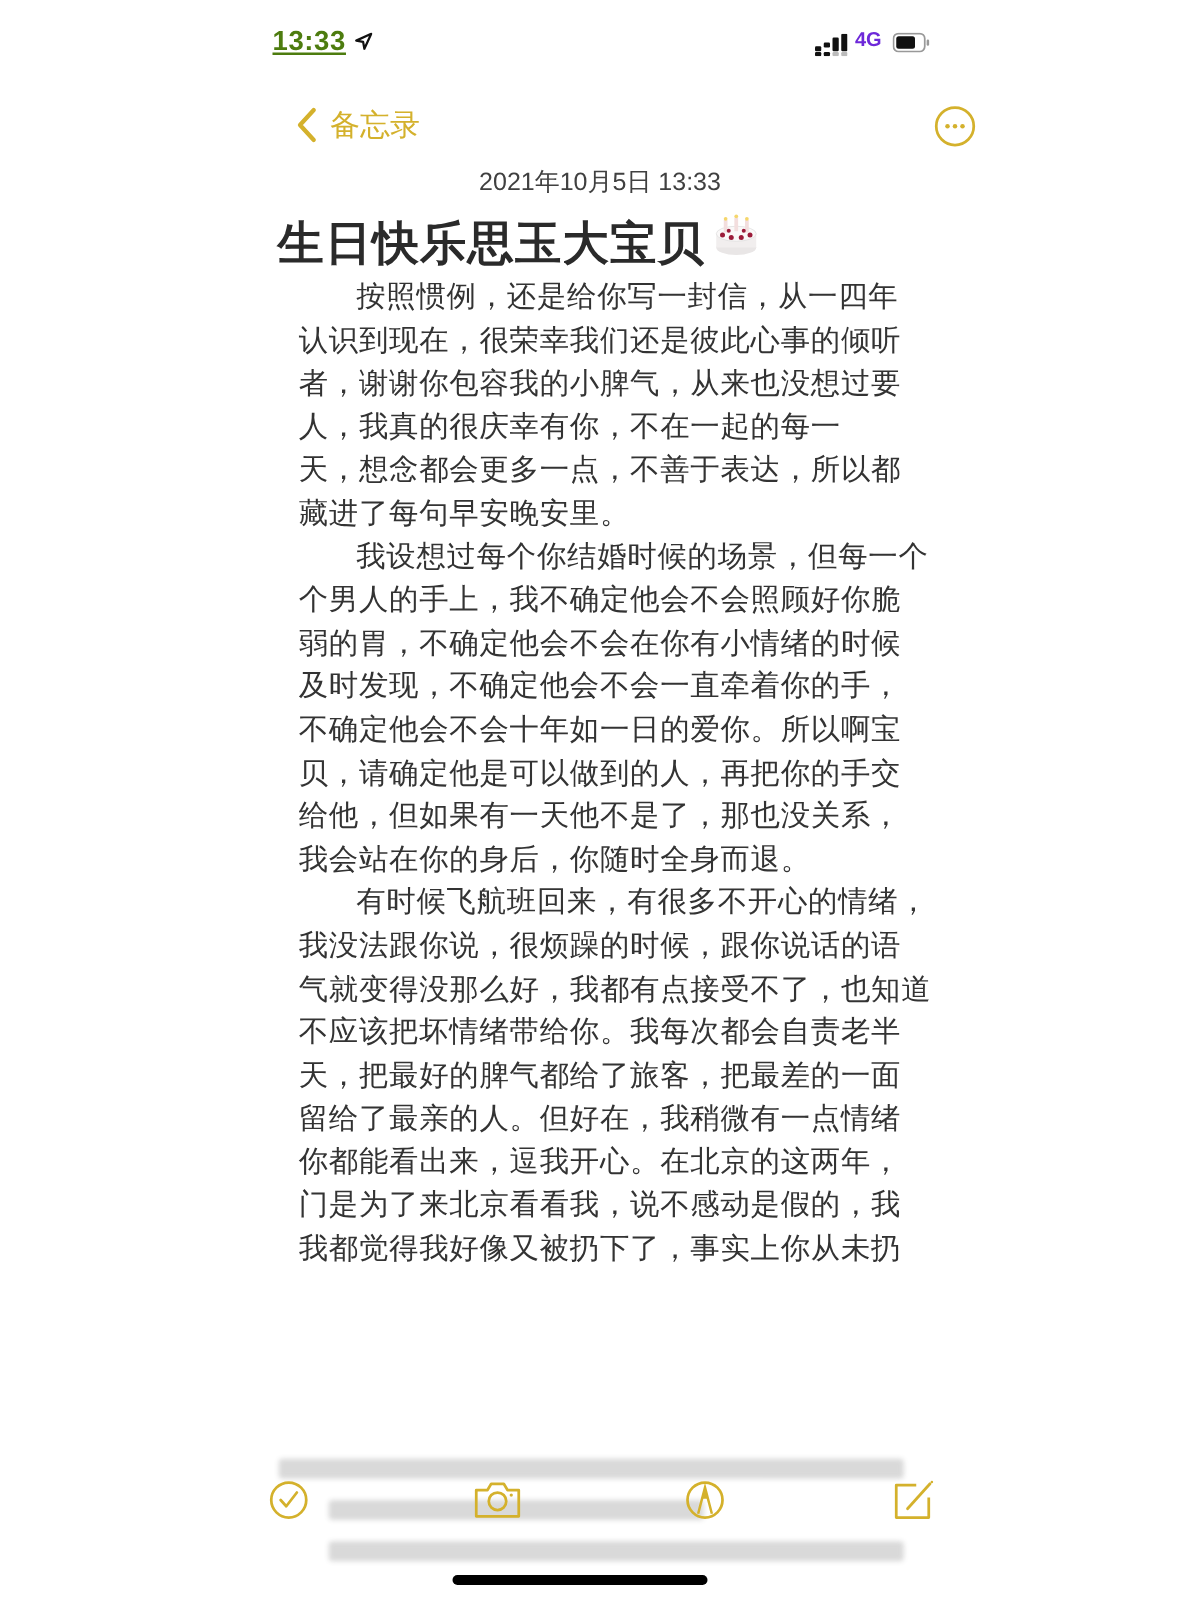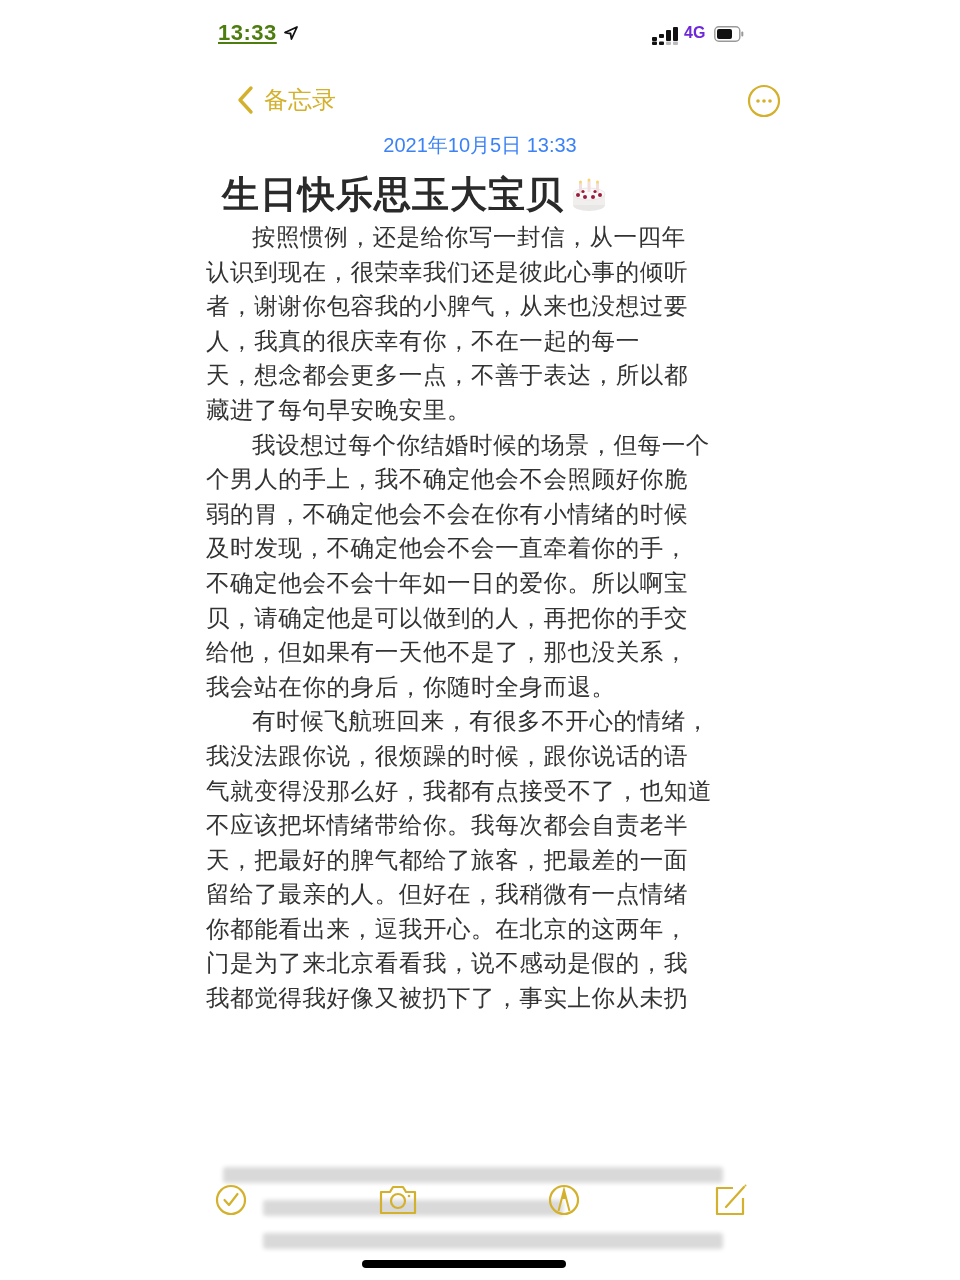--- a/index.html
+++ b/index.html
@@ -14,26 +14,26 @@
          font-size:16px; font-weight:bold; color:#6d28d9; }
   .battery { position:absolute; left:714px; top:26px; width:30px; height:16px; }
 
   .navbar { position:absolute; left:0; top:78px; width:844px; height:44px;margin-left:36px; }
   .back { position:absolute; left:200px; top:6px; height:32px; display:flex; align-items:center; cursor:pointer; }
   .back svg { width:18px; height:30px; }
   .back-label { margin-left:10px; font-size:24px; color:#d4b12c; }
   .more { position:absolute; left:711px; top:6px; width:34px; height:34px; cursor:pointer; }
 
   .date { position:absolute; left:0; width:960px; top:132px; text-align:center;
-          font-family:"Liberation Sans",sans-serif; font-size:20px; color:#3b82f6; }
+          font-family:"Liberation Sans",sans-serif; font-size:20px; color:#404040; }
   .title { position:absolute; left:222px; top:170px; font-size:37px; font-weight:bold; color:#2a2a2a;
-           letter-spacing:1px; display:flex; align-items:center; white-space:nowrap; }
+           letter-spacing:1px; display:flex; white-space:nowrap; }
   .cake { width:38px; height:36px; margin-left:6px; }
 
-  .body { position:absolute; left:206px; top:220px; width:520px; }
+  .body { position:absolute; left:239px; top:220px; width:520px; }
   .line { height:34.6px; line-height:34.6px; font-size:23.5px; color:#333; white-space:nowrap; letter-spacing:0.6px; }
   .indent { padding-left:46px; }
   .faded { position:absolute; left:223px; top:1150px; width:520px; filter:blur(2px); opacity:0.22; }
   .faded .bar { height:16px; margin:17px 0; background:#555; border-radius:3px; }
 
   .toolbar { position:absolute; left:0; top:1180px; width:960px; height:44px; }
   .tb { position:absolute; top:0; width:36px; height:38px; cursor:pointer; }
   .home { position:absolute; left:362px; top:1260px; width:204px; height:8px; border-radius:4px; background:#000; }
 </style>
 </head>

